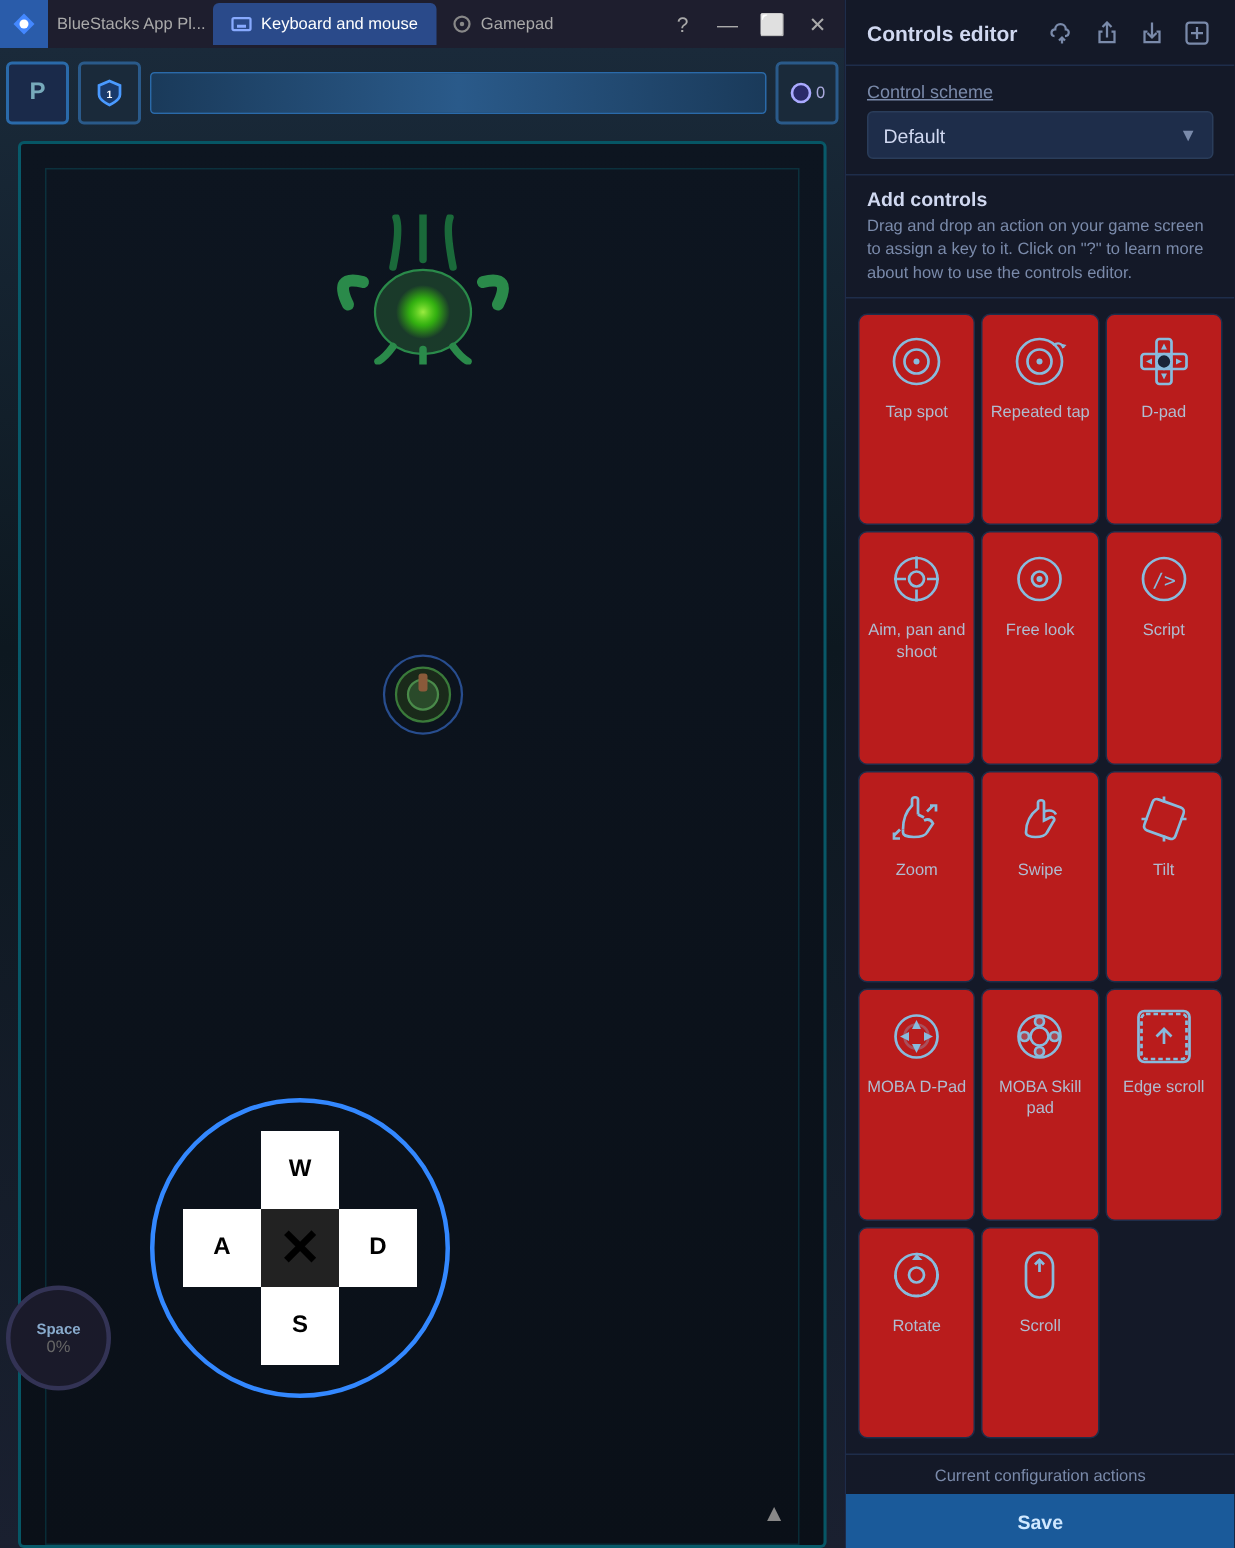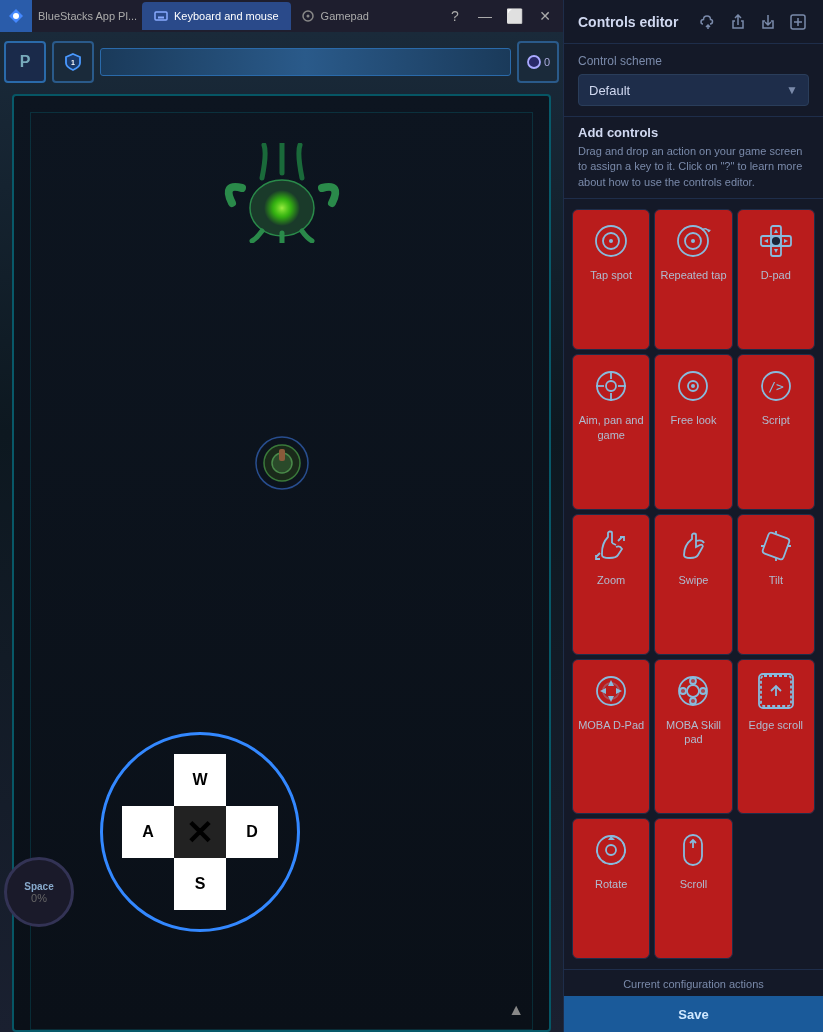--- a/index.html
+++ b/index.html
@@ -280,20 +280,21 @@
 
     .panel-scheme-row {
       padding: 10px 14px 6px;
       display: flex;
       align-items: center;
       justify-content: space-between;
     }
     .scheme-label {
       font-size: 12px;
       color: #7a8aaa;
+      text-decoration: underline;
     }
 
     .scheme-dropdown {
       margin: 0 14px 10px;
       background: #1e2d4a;
       border: 1px solid #2a3d5a;
       border-radius: 4px;
       height: 32px;
       display: flex;
       align-items: center;
@@ -633,21 +634,21 @@
         <div class="control-icon">
           <svg width="38" height="38" viewBox="0 0 38 38" style="stroke:#88bbdd;stroke-width:1.8;fill:none;">
     <circle cx="19" cy="19" r="14"></circle>
     <circle cx="19" cy="19" r="5"></circle>
     <line x1="19" y1="4" x2="19" y2="12"></line>
     <line x1="19" y1="26" x2="19" y2="34"></line>
     <line x1="4" y1="19" x2="12" y2="19"></line>
     <line x1="26" y1="19" x2="34" y2="19"></line>
   </svg>
         </div>
-        <div class="control-label">Aim, pan and game</div>
+        <div class="control-label">Aim, pan and shoot</div>
       </div>
       <div class="control-item">
         <div class="control-icon">
           <svg width="38" height="38" viewBox="0 0 38 38" style="stroke:#88bbdd;stroke-width:1.8;fill:none;">
     <circle cx="19" cy="19" r="14"></circle>
     <circle cx="19" cy="19" r="5"></circle>
     <circle cx="19" cy="19" r="2" style="fill:#88bbdd;stroke:none"></circle>
   </svg>
         </div>
         <div class="control-label">Free look</div>

